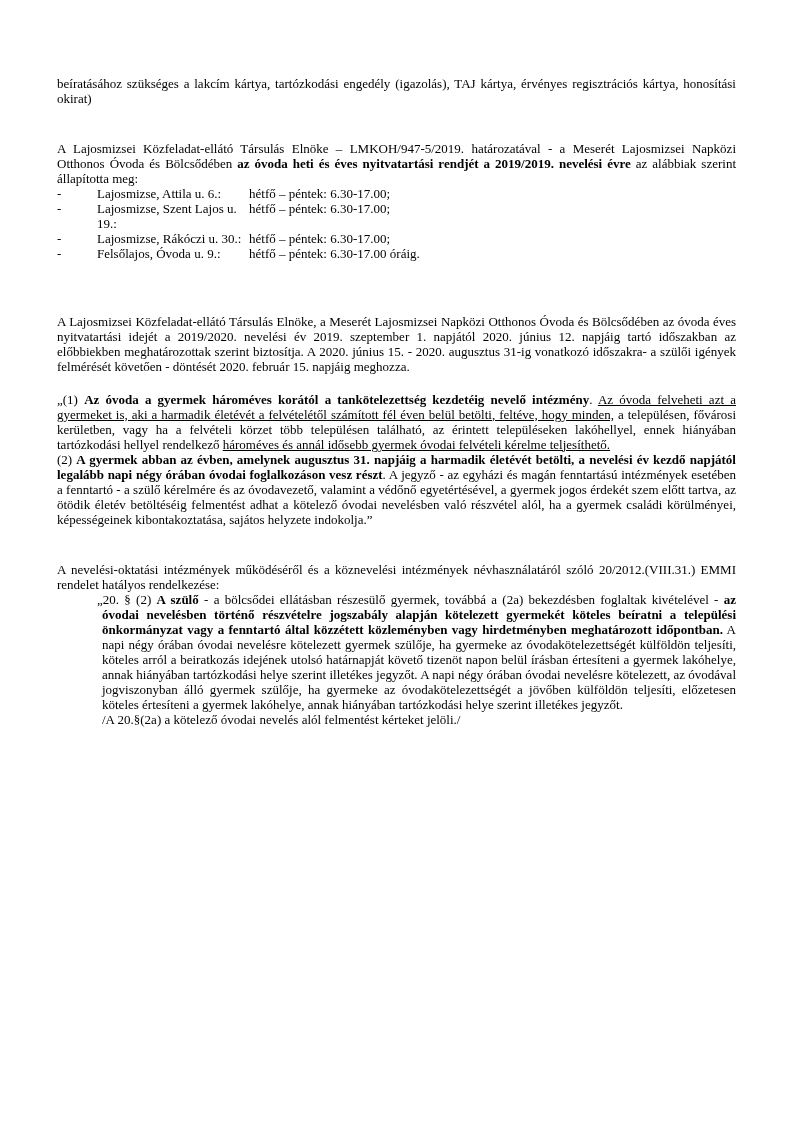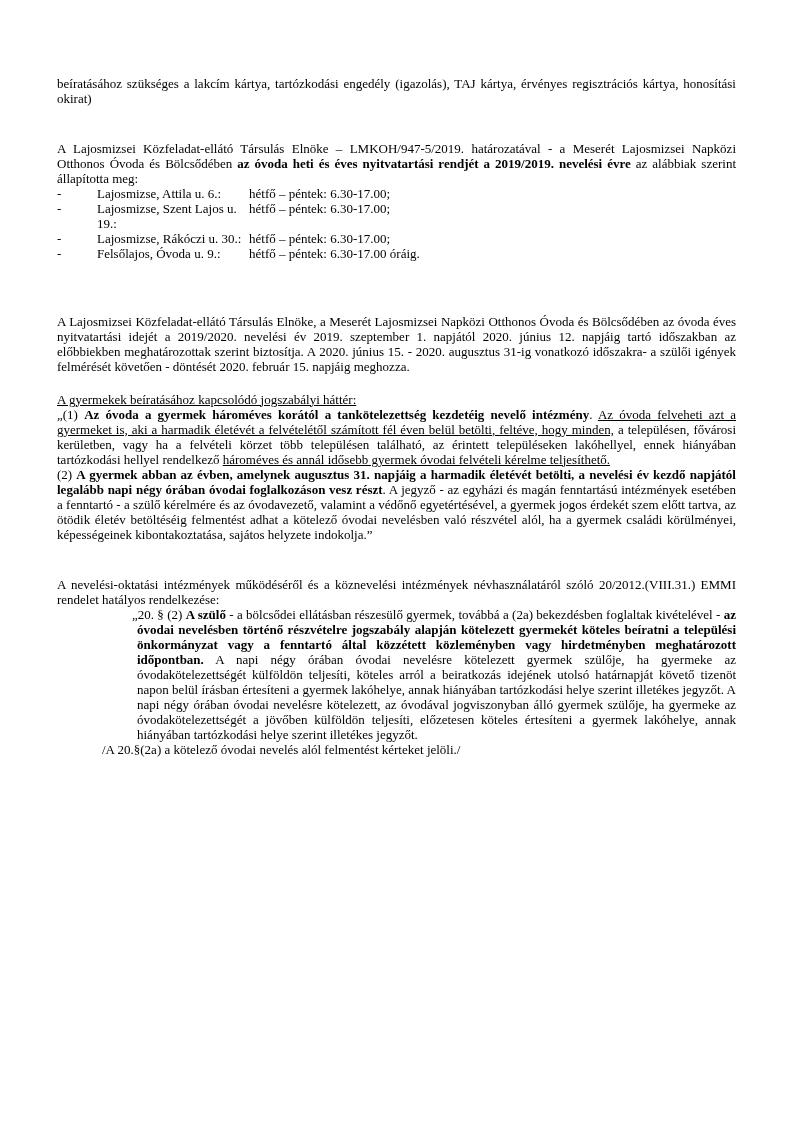--- a/index.html
+++ b/index.html
@@ -10,21 +10,21 @@
   p { margin: 0; text-align: justify; }
   .blank { height: 17.6px; }
   .u { text-decoration: underline; }
   .b { font-weight: bold; }
   .bu { font-weight: bold; }
   .list { margin: 0; padding: 0; list-style: none; }
   .list li { display: flex; }
   .list .dash { width: 40px; flex: none; }
   .list .place { width: 152px; flex: none; font-family: Liberation Serif, serif; }
   .quote { padding-left: 45px; padding-right: 0; }
-  .quote p.first { text-indent: -5px; margin-left: 35px; }
+  .quote p.first { text-indent: -5px; }
   .note { padding-left: 45px; }
 </style>
 </head>
 <body>
 
 <div class="page">
 
   <p>beíratásához szükséges a lakcím kártya, tartózkodási engedély (igazolás), TAJ kártya, érvényes regisztrációs kártya, honosítási okirat)</p>
   <div class="blank"></div>
   <div class="blank"></div>
@@ -54,21 +54,20 @@
       </li>
   </ul>
 
   <div class="blank"></div>
   <div class="blank"></div>
   <div class="blank"></div>
 
   <p>A Lajosmizsei Közfeladat-ellátó Társulás Elnöke, a Meserét Lajosmizsei Napközi Otthonos Óvoda és Bölcsődében az óvoda éves nyitvatartási idejét a 2019/2020. nevelési év 2019. szeptember 1. napjától 2020. június 12. napjáig tartó időszakban az előbbiekben meghatározottak szerint biztosítja. A 2020. június 15. - 2020. augusztus 31-ig vonatkozó időszakra- a szülői igények felmérését követően - döntését 2020. február 15. napjáig meghozza.</p>
   <div class="blank"></div>
 
-  <p class="u">A gyermekek beíratásához kapcsolódó jogszabályi háttér:</p>
   <p><span>„(1) </span><span class="bu">Az óvoda a gyermek hároméves korától a tankötelezettség kezdetéig nevelő intézmény</span><span>. </span><span class="u">Az óvoda felveheti azt a gyermeket is, aki a harmadik életévét a felvételétől számított fél éven belül betölti, feltéve, hogy minden,</span><span> a településen, fővárosi kerületben, vagy ha a felvételi körzet több településen található, az érintett településeken lakóhellyel, ennek hiányában tartózkodási hellyel rendelkező </span><span class="u">hároméves és annál idősebb gyermek óvodai felvételi kérelme teljesíthető.</span></p>
   <p><span>(2) </span><span class="bu">A gyermek abban az évben, amelynek augusztus 31. napjáig a harmadik életévét betölti, a nevelési év kezdő napjától legalább napi négy órában óvodai foglalkozáson vesz részt</span><span>. A jegyző - az egyházi és magán fenntartású intézmények esetében a fenntartó - a szülő kérelmére és az óvodavezető, valamint a védőnő egyetértésével, a gyermek jogos érdekét szem előtt tartva, az ötödik életév betöltéséig felmentést adhat a kötelező óvodai nevelésben való részvétel alól, ha a gyermek családi körülményei, képességeinek kibontakoztatása, sajátos helyzete indokolja.”</span></p>
 
   <div class="blank"></div>
   <div class="blank"></div>
 
   <p>A nevelési-oktatási intézmények működéséről és a köznevelési intézmények névhasználatáról szóló 20/2012.(VIII.31.) EMMI rendelet hatályos rendelkezése:</p>
   <div class="quote">
     <p class="first"><span>„20. § (2) </span><span class="bu">A szülő</span><span> - a bölcsődei ellátásban részesülő gyermek, továbbá a (2a) bekezdésben foglaltak kivételével - </span><span class="bu">az óvodai nevelésben történő részvételre jogszabály alapján kötelezett gyermekét köteles beíratni a települési önkormányzat vagy a fenntartó által közzétett közleményben vagy hirdetményben meghatározott időpontban.</span><span> A napi négy órában óvodai nevelésre kötelezett gyermek szülője, ha gyermeke az óvodakötelezettségét külföldön teljesíti, köteles arról a beiratkozás idejének utolsó határnapját követő tizenöt napon belül írásban értesíteni a gyermek lakóhelye, annak hiányában tartózkodási helye szerint illetékes jegyzőt. A napi négy órában óvodai nevelésre kötelezett, az óvodával jogviszonyban álló gyermek szülője, ha gyermeke az óvodakötelezettségét a jövőben külföldön teljesíti, előzetesen köteles értesíteni a gyermek lakóhelye, annak hiányában tartózkodási helye szerint illetékes jegyzőt.</span></p>
   </div>

